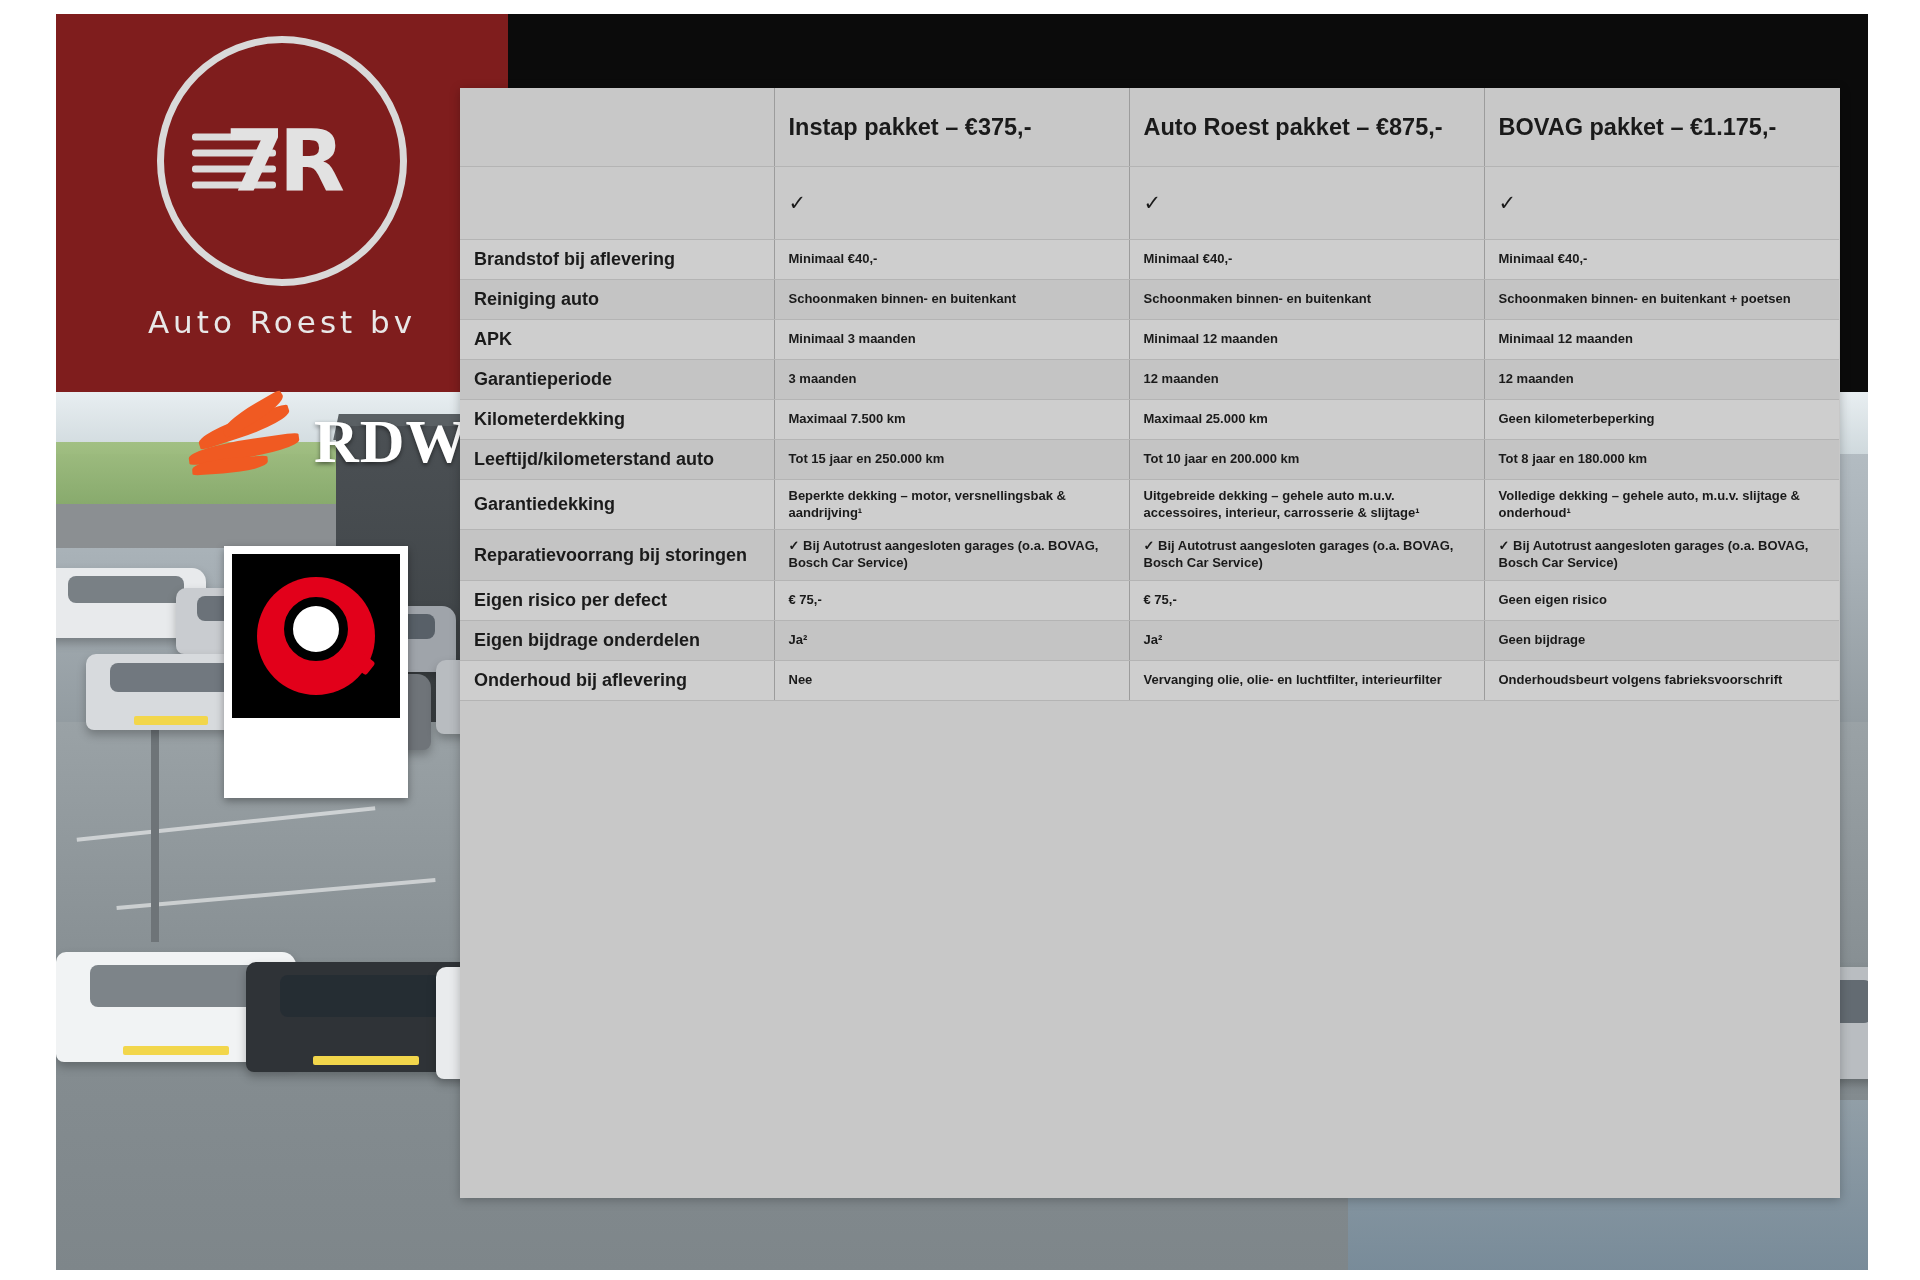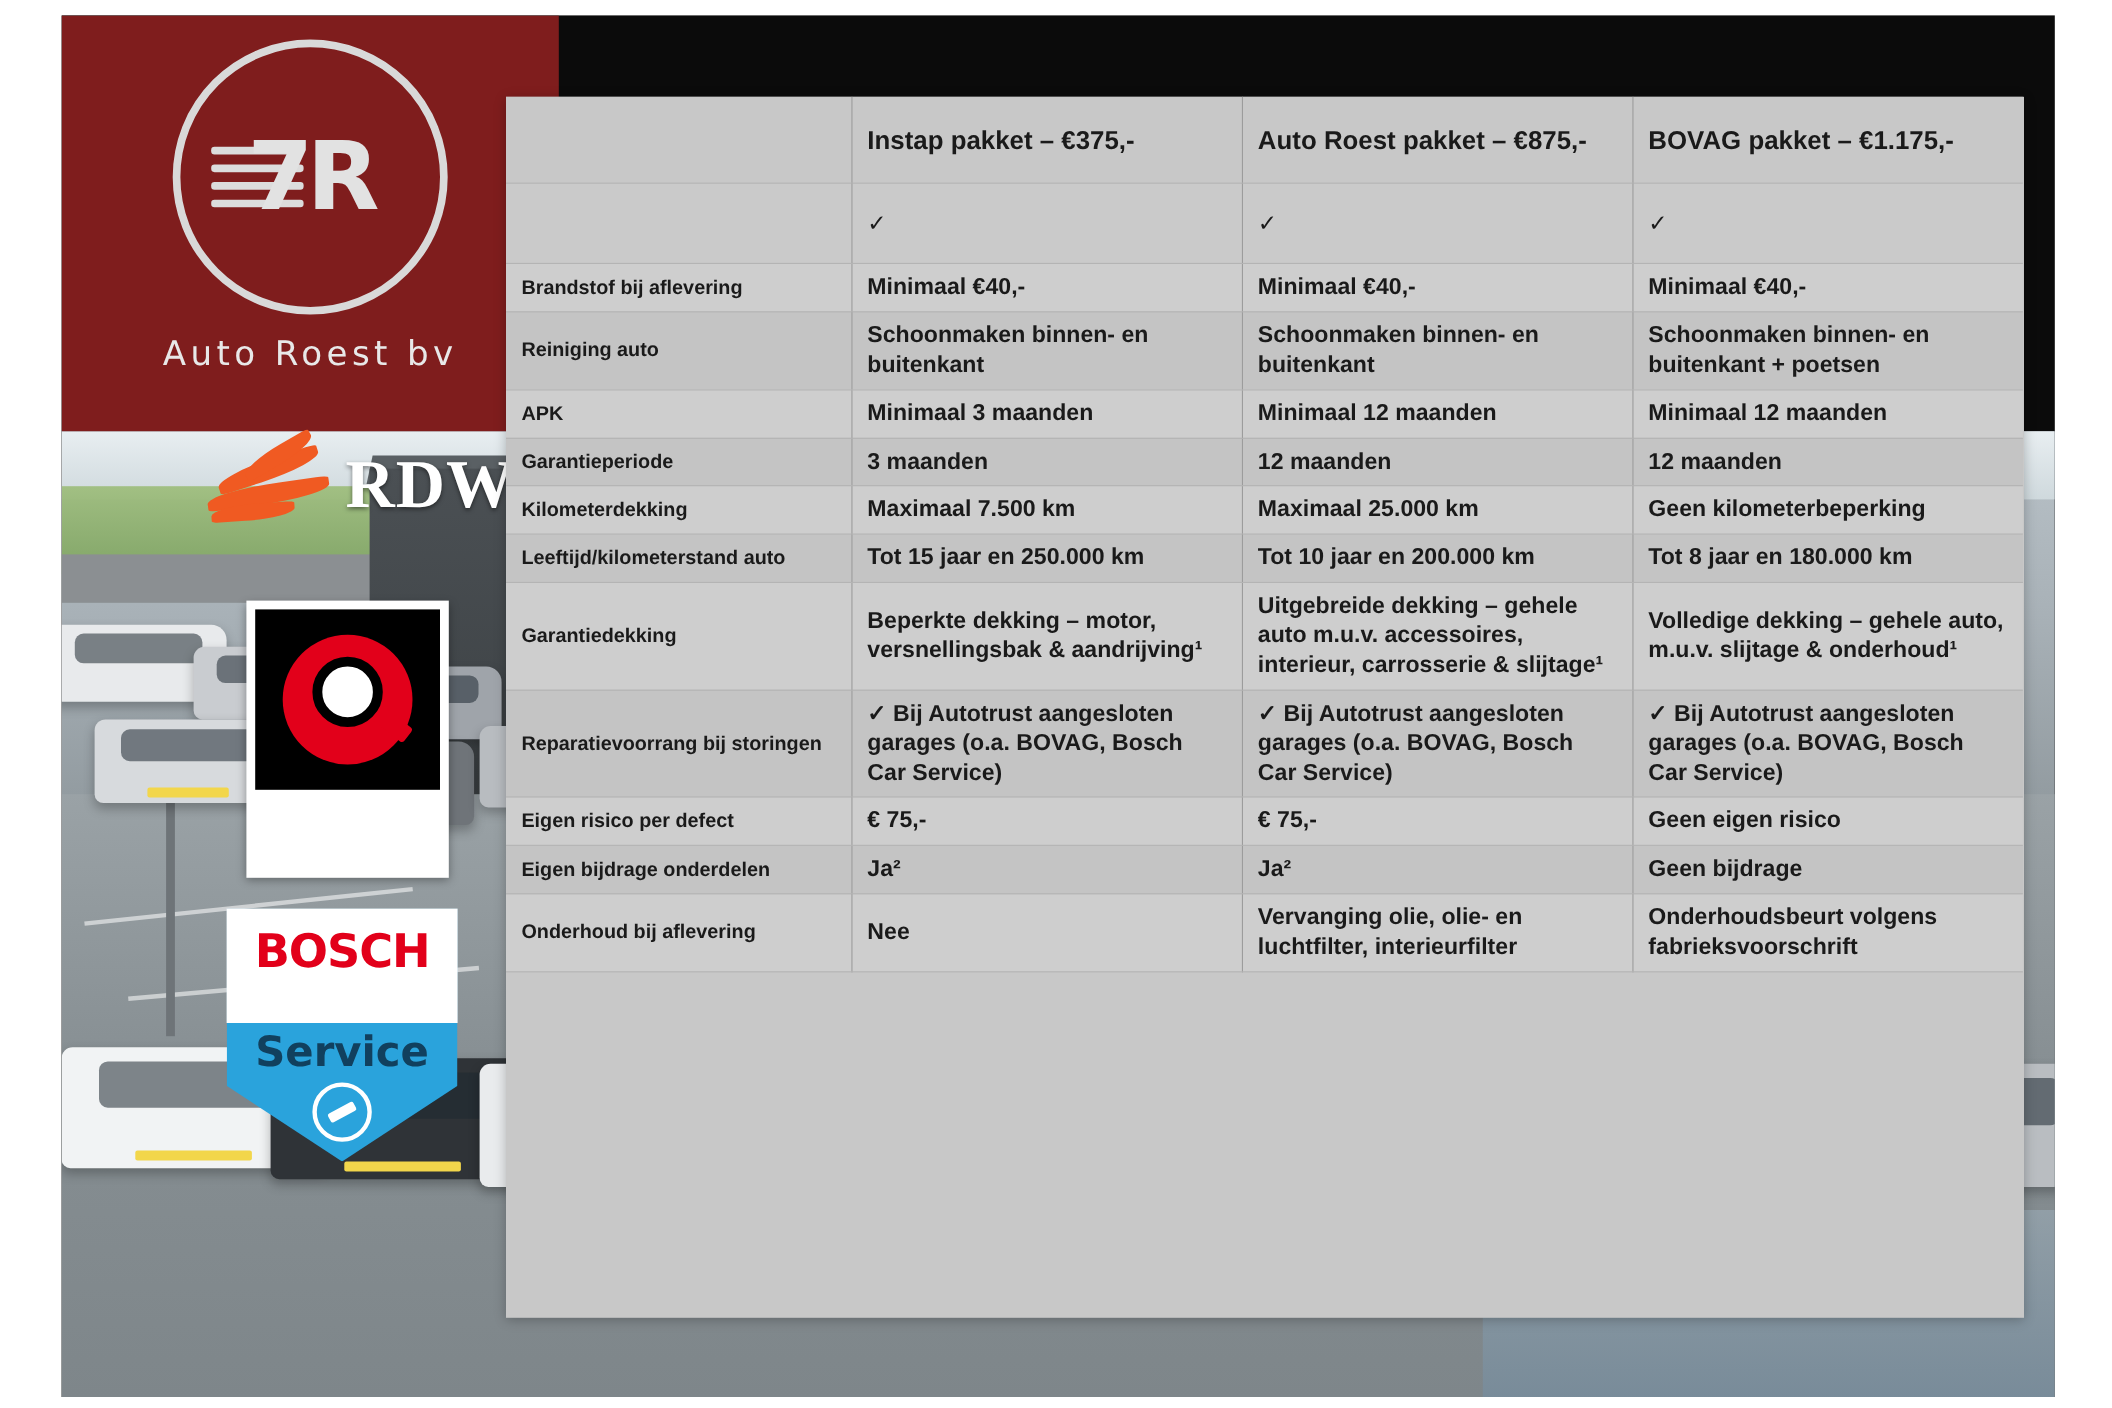--- a/index.html
+++ b/index.html
@@ -331,21 +331,21 @@
   col.c-pkg { width: 355px; }
 
   thead th {
     background: #c8c8c8;
     font-size: 23.5px;
     font-weight: bold;
     height: 62px;
     border-bottom: 1px solid #9c9c9c;
   }
   tbody td {
-    font-size: 21px;
+    font-size: 13px;
     font-weight: bold;
     line-height: 1.28;
   }
   tbody tr.row-check td { height: 56px; font-size: 21px; }
   tbody tr td.label-cell { font-size: 18px; }
   tbody tr:nth-child(odd) { background: #c4c4c4; }
   tbody tr:nth-child(even) { background: #cecece; }
   tbody tr.row-check { background: #cacaca; }
   tbody tr:last-child td { border-bottom: none; }
 
@@ -479,27 +479,20 @@
       </div>
 
       <div class="badge" id="badge-bovag">
         <div id="bovag-top">
           <div id="bovag-dot"></div>
           <div id="bovag-tail"></div>
           <div id="bovag-inner"></div>
         </div>
       </div>
 
-      <div class="badge" id="badge-bosch">
-        <div id="bosch-blue"></div>
-        <div id="bosch-white"></div>
-        <div id="bosch-word">BOSCH</div>
-        <div id="bosch-service">Service</div>
-        <div id="bosch-emblem"></div>
-      </div>
     </div>
 
     <div id="table-card">
       <table id="pkg-table">
         <colgroup>
           <col class="c-label">
             <col class="c-pkg">
             <col class="c-pkg">
             <col class="c-pkg">
         </colgroup>

